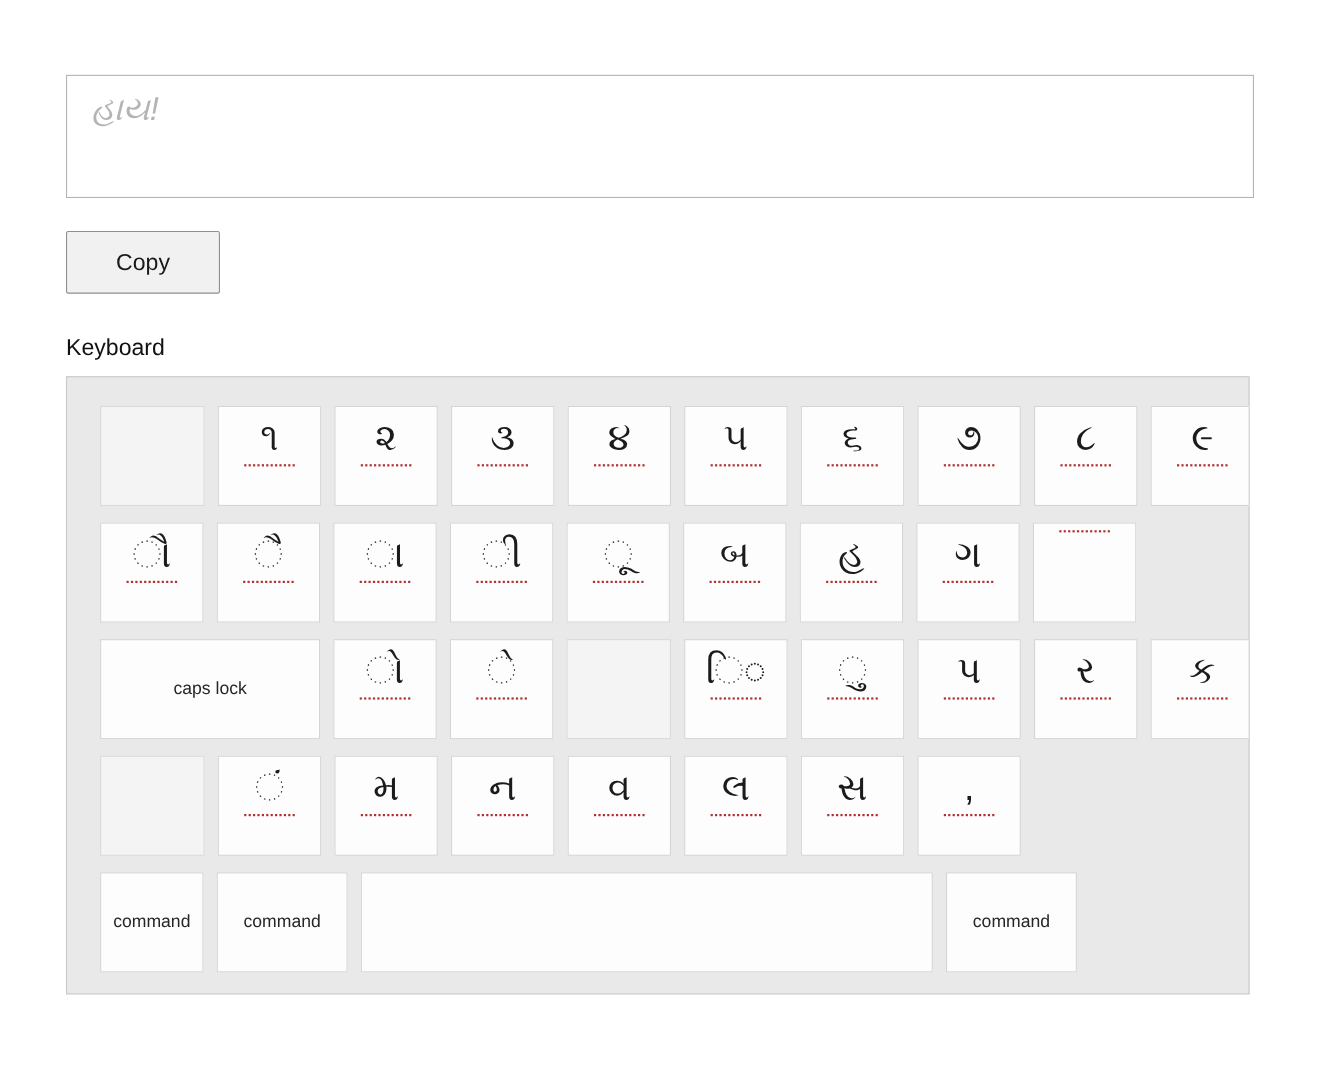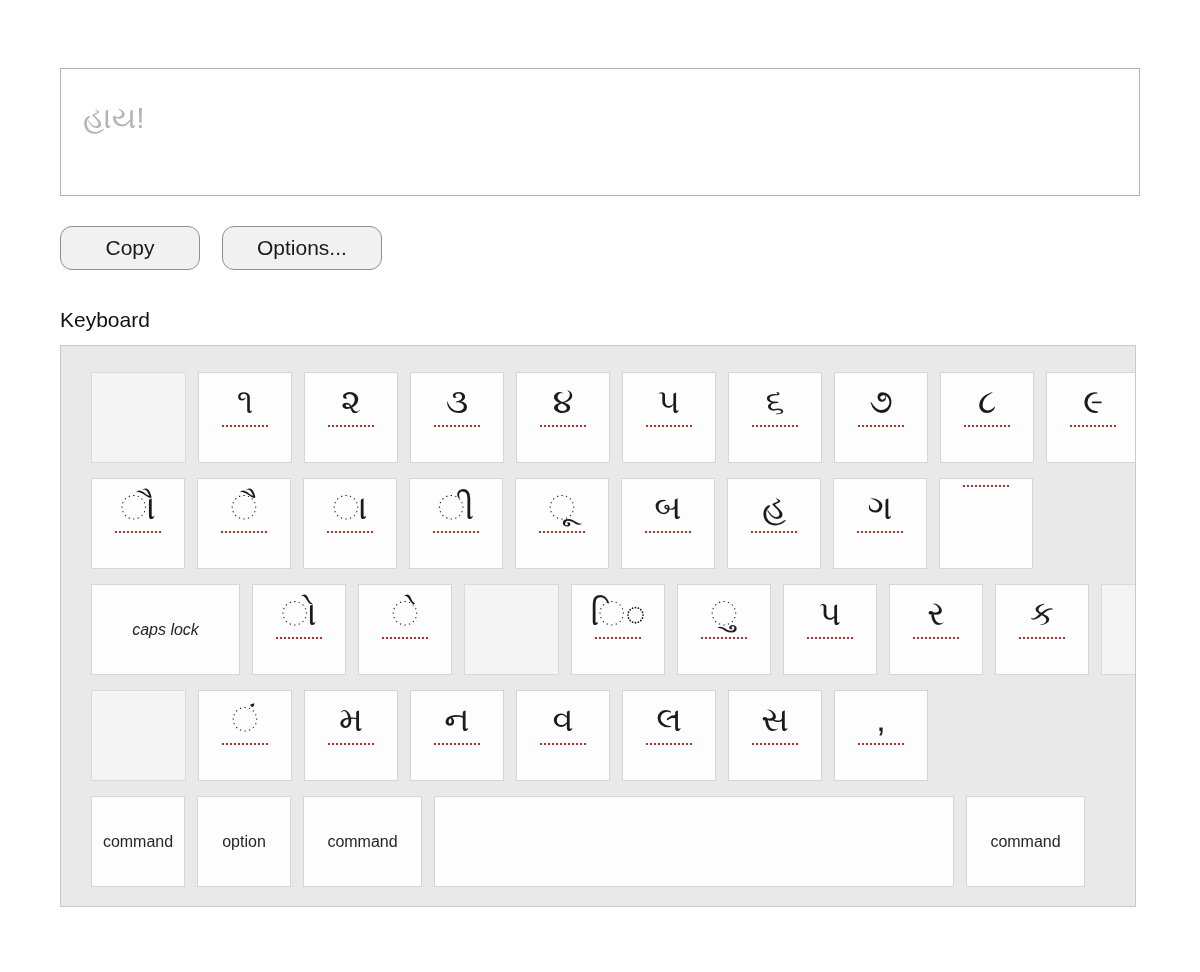--- a/index.html
+++ b/index.html
@@ -11,48 +11,49 @@
   .page {
     width: 1200px;
     height: 972px;
     box-sizing: border-box;
     padding: 68px 60px 0 60px;
     overflow: hidden;
   }
   .output {
     display: block;
     width: 1080px;
-    height: 128px;
+    height: 112px;
     box-sizing: border-box;
     border: 1px solid #b3b3b3;
     border-radius: 0;
     background: #ffffff;
     font-family: "Liberation Sans", sans-serif;
     font-size: 30px;
     color: #333333;
-    padding: 32px 22px;
+    padding: 14px 22px;
     resize: none;
     outline: none;
+    font-style: italic;
   }
   .output::placeholder {
     color: #b4b4b4;
   }
   .toolbar {
     display: flex;
     gap: 22px;
     margin-top: 30px;
   }
   .btn {
-    height: 44px;
+    height: 57px;
     min-width: 140px;
     padding: 0 34px;
     box-sizing: border-box;
     background: #f1f1f1;
     border: 1px solid #8f8f8f;
-    border-radius: 12px;
+    border-radius: 2px;
     font-family: "Liberation Sans", sans-serif;
     font-size: 21px;
     color: #1a1a1a;
     cursor: pointer;
   }
   .kb-label {
     margin-top: 38px;
     font-size: 21px;
     color: #111111;
   }
@@ -112,21 +113,20 @@
 </style>
 </head>
 <body>
 
 <div class="page">
 
   <textarea class="output" placeholder="હાય!" style=""></textarea>
 
   <div class="toolbar">
     <button class="btn">Copy</button>
-    <button class="btn">Options...</button>
   </div>
 
   <div class="kb-label">Keyboard</div>
 
   <div class="kb-panel" id="kb">
       <div class="kb-row">
         <div class="key blank" style="width: 95px;"></div>
         <div class="key char" style="width: 94px;">
           <span class="glyph">૧</span>
           <span class="underline" style="border-bottom-color: rgb(176, 49, 49);"></span>
@@ -196,21 +196,21 @@
         <div class="key char" style="width: 94px;">
           <span class="glyph">ગ</span>
           <span class="underline" style="border-bottom-color: rgb(176, 49, 49);"></span>
         </div>
         <div class="key char" style="width: 94px;">
           <span class="glyph"></span>
           <span class="underline" style="border-bottom-color: rgb(176, 49, 49);"></span>
         </div>
       </div>
       <div class="kb-row">
-        <div class="key mod" style="width: 149px; font-style: italic;">
+        <div class="key mod" style="width: 200px;">
           <span class="mod-label">caps lock</span>
         </div>
         <div class="key char" style="width: 94px;">
           <span class="glyph">◌ો</span>
           <span class="underline" style="border-bottom-color: rgb(176, 49, 49);"></span>
         </div>
         <div class="key char" style="width: 94px;">
           <span class="glyph">◌ે</span>
           <span class="underline" style="border-bottom-color: rgb(176, 49, 49);"></span>
         </div>
@@ -264,23 +264,20 @@
           <span class="underline" style="border-bottom-color: rgb(176, 49, 49);"></span>
         </div>
         <div class="key char" style="width: 94px;">
           <span class="glyph">,</span>
           <span class="underline" style="border-bottom-color: rgb(176, 49, 49);"></span>
         </div>
       </div>
       <div class="kb-row">
         <div class="key mod" style="width: 94px;">
           <span class="mod-label">command</span>
-        </div>
-        <div class="key mod" style="width: 94px;">
-          <span class="mod-label">option</span>
         </div>
         <div class="key mod" style="width: 119px;">
           <span class="mod-label">command</span>
         </div>
         <div class="key space" style="width: 520px;"></div>
         <div class="key mod" style="width: 119px;">
           <span class="mod-label">command</span>
         </div>
       </div>
     </div>

